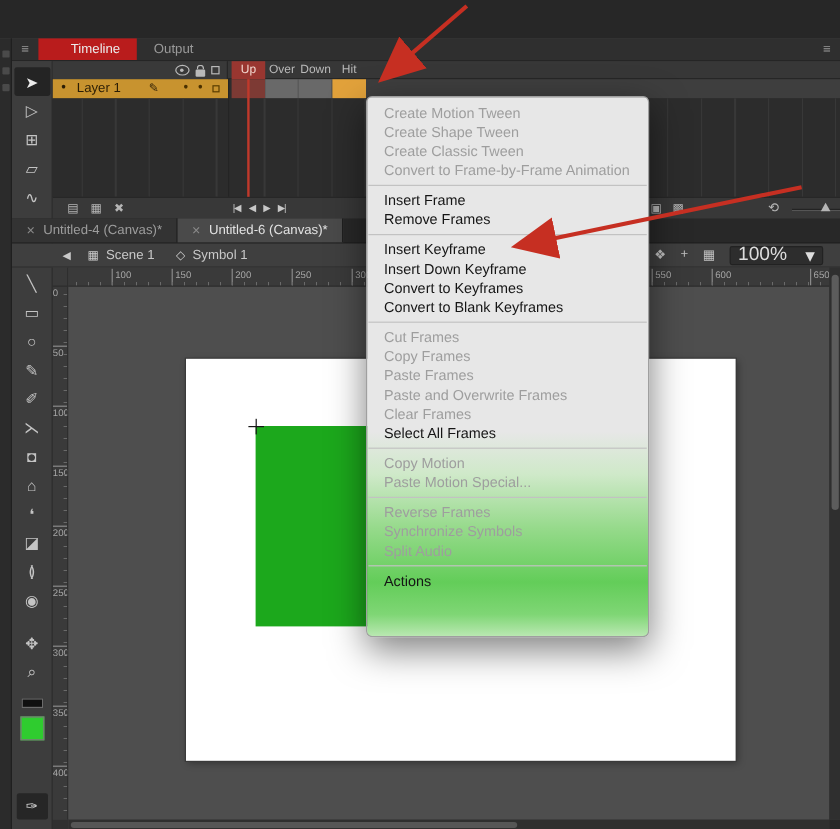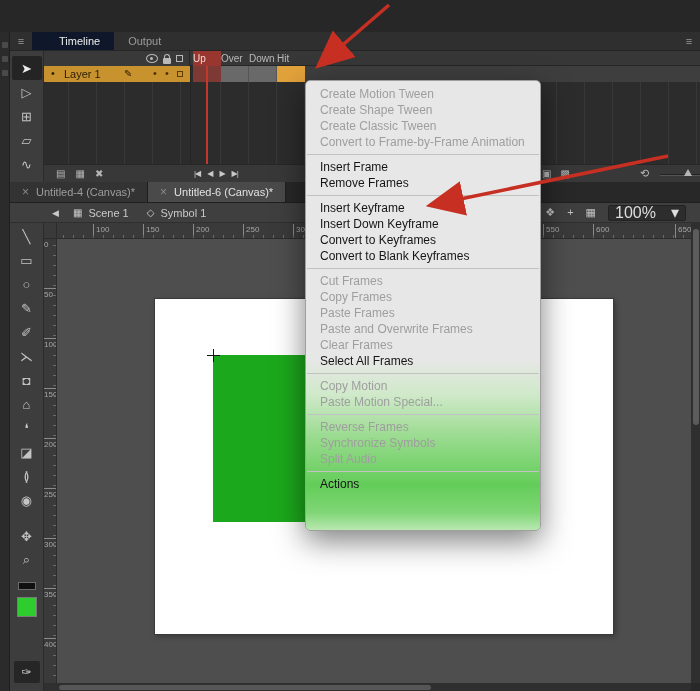--- a/index.html
+++ b/index.html
@@ -9,21 +9,21 @@
   
   .top-strip{position:absolute;left:0;top:0;width:700px;height:32px;background:#272727;}
   .dock-strip{position:absolute;left:0;top:32px;width:10px;height:659px;background:#2b2b2b;border-right:1px solid #1f1f1f;box-sizing:border-box;}
   .grip{width:6px;height:6px;margin:8px auto 0;background:#4a4a4a;border-radius:1px;}
   .grip:first-child{margin-top:10px;}
 
   
   .tab-row{position:absolute;left:10px;top:32px;width:690px;height:19px;background:#2f2f2f;border-bottom:1px solid #252525;box-sizing:border-box;display:flex;}
   .panel-hamburger{width:22px;text-align:center;line-height:18px;font-size:11px;color:#9a9a9a;}
   .ptab{padding:0 14px;line-height:18px;font-size:11px;color:#9a9a9a;}
-  .ptab.active{background:#0f172a;color:#ececec;padding-left:27px;}
+  .ptab.active{background:#b91c1c;color:#ececec;padding-left:27px;}
   .tab-row .flex-spacer{flex:1;}
 
   
   .toolbar{position:absolute;left:10px;top:51px;width:34px;height:640px;background:#3d3d3d;border-right:1px solid #2b2b2b;box-sizing:border-box;display:flex;flex-direction:column;align-items:center;padding-top:5px;}
   .tools-list{display:flex;flex-direction:column;align-items:center;}
   .tool{width:30px;height:24px;display:flex;align-items:center;justify-content:center;color:#c4c4c4;font-size:13px;border-radius:2px;}
   .tool.active{background:#242424;color:#ededed;}
   .tool-glyph{pointer-events:none;}
   .tool-spacer{height:12px;}
   .stroke-swatch{width:16px;height:6px;background:#101010;border:1px solid #6b6b6b;margin-top:10px;}
@@ -33,21 +33,21 @@
   
   .timeline{position:absolute;left:44px;top:51px;width:656px;height:131px;background:#2d2d2d;}
   .tl-header{position:absolute;left:0;top:0;width:656px;height:15px;background:#373737;border-bottom:1px solid #262626;box-sizing:border-box;}
   .tl-left-controls{position:absolute;left:0;top:0;width:146px;height:15px;background:#393939;border-right:1px solid #262626;box-sizing:border-box;display:flex;justify-content:flex-end;align-items:center;gap:5px;padding-right:6px;}
   .eye-icon{width:10px;height:7px;border:1px solid #b9b9b9;border-radius:50%;position:relative;}
   .eye-icon::after{content:"";position:absolute;left:3px;top:1.5px;width:3px;height:3px;background:#b9b9b9;border-radius:50%;}
   .lock-icon{width:8px;height:6px;background:#b9b9b9;border-radius:1px;position:relative;margin-top:4px;}
   .lock-icon::before{content:"";position:absolute;left:1px;top:-4px;width:4px;height:3px;border:1.5px solid #b9b9b9;border-bottom:none;border-radius:3px 3px 0 0;}
   .outline-icon{width:7px;height:7px;border:1px solid #b9b9b9;box-sizing:border-box;}
   .frame-ruler{position:absolute;left:0;top:0;width:656px;height:15px;}
-  .frame-label{position:absolute;top:0;width:28px;height:15px;line-height:15px;text-align:left;font-size:10px;color:#b9b9b9;}
+  .frame-label{position:absolute;top:0;width:28px;height:15px;line-height:15px;text-align:center;font-size:10px;color:#b9b9b9;}
   .frame-label.playhead{background:#993630;color:#f3d8d0;}
 
   .layer-row{position:absolute;left:0;top:15px;width:656px;height:16px;}
   .layer-name-zone{position:absolute;left:0;top:0;width:146px;height:16px;background:#c8932f;color:#2b1d05;font-size:11px;}
   .layer-bullet{position:absolute;left:7px;top:1px;}
   .layer-name{position:absolute;left:20px;top:2px;}
   .layer-edit-glyph{position:absolute;left:80px;top:2px;font-size:10px;}
   .layer-dot{position:absolute;top:1px;color:#4a3000;}
   .layer-dot.d1{left:109px;} .layer-dot.d2{left:121px;}
   .layer-outline-square{position:absolute;left:133px;top:5px;width:6px;height:6px;border:1px solid #5a3d00;box-sizing:border-box;}

